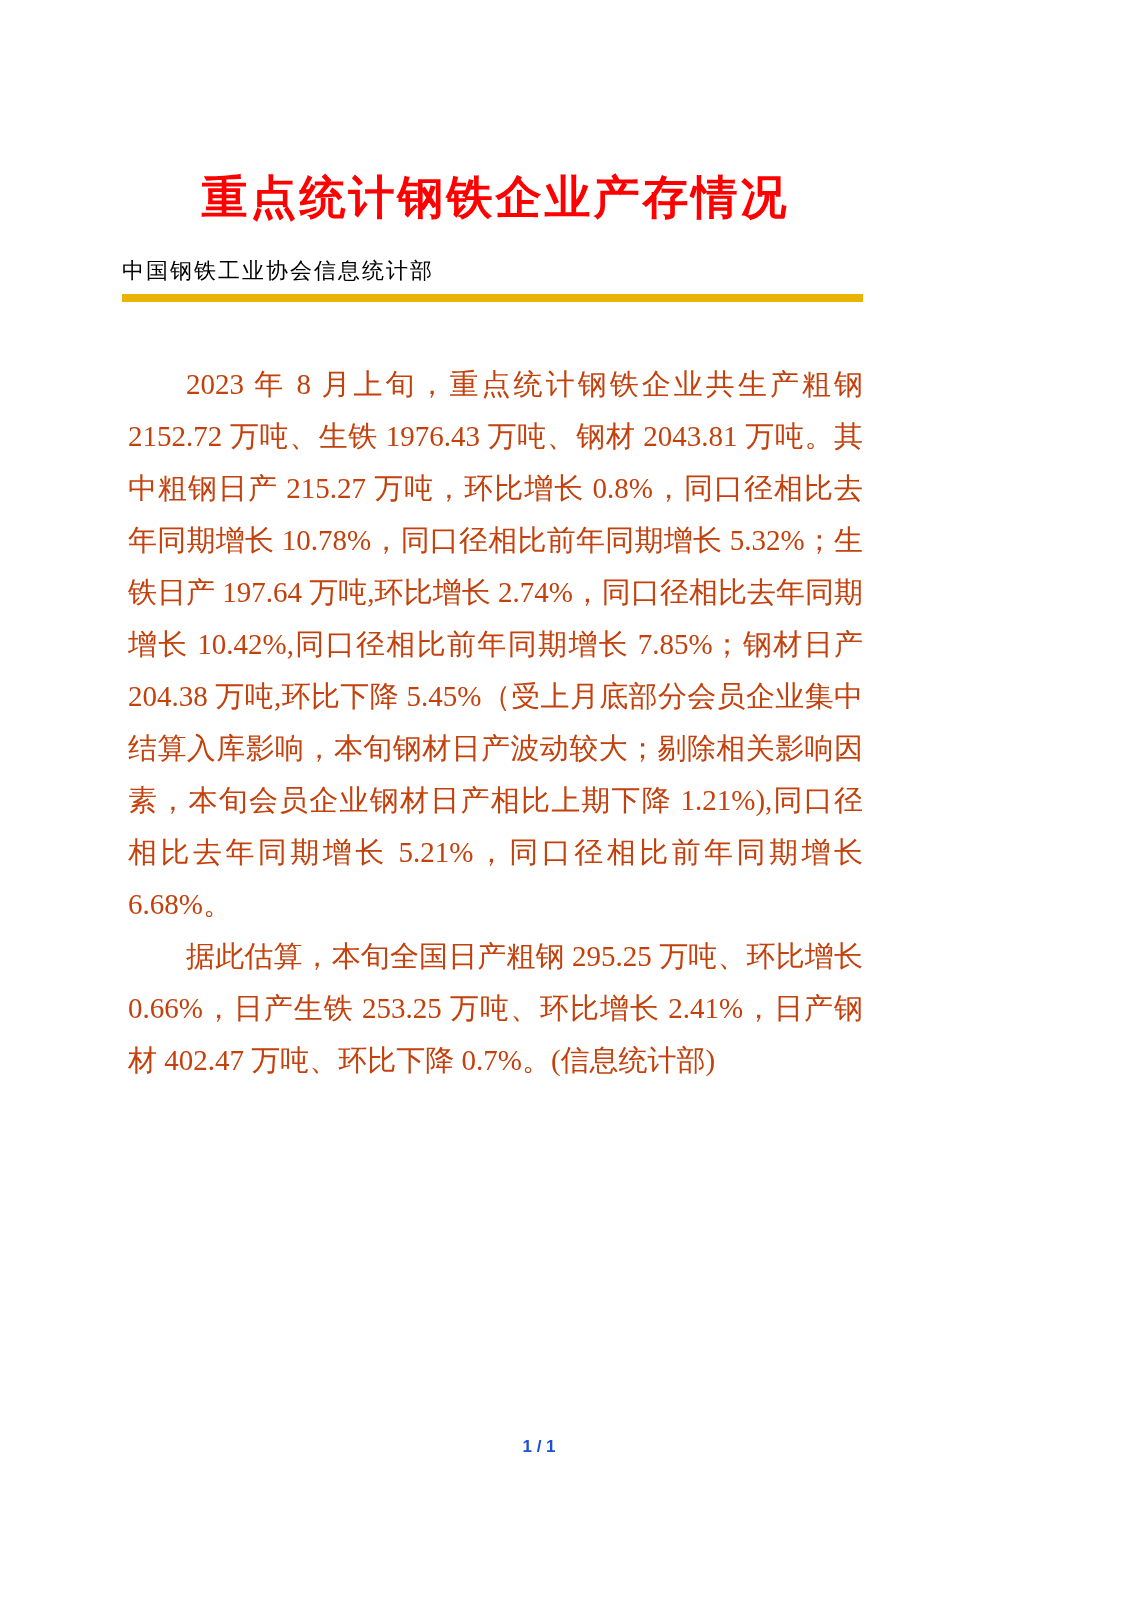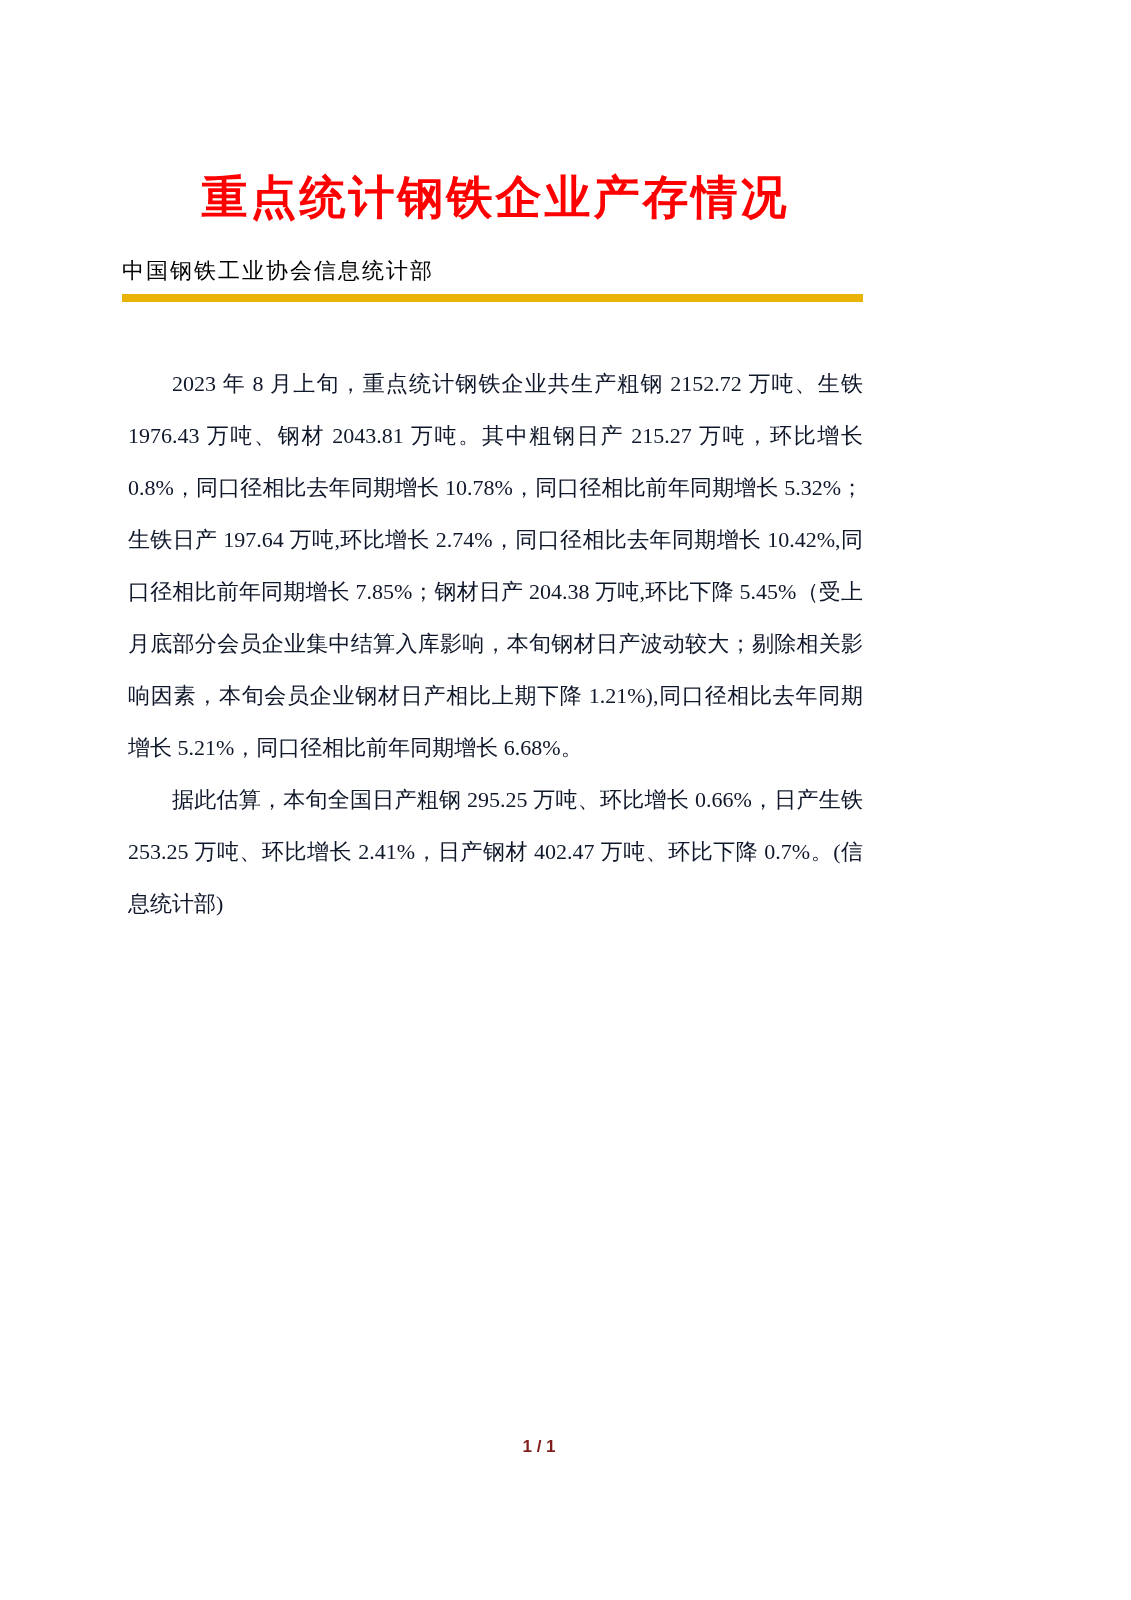--- a/index.html
+++ b/index.html
@@ -51,42 +51,42 @@
     border-bottom: 8px solid #eab308;
   }
   .dept-name {
     font-size: 22px;
     letter-spacing: 2px;
     color: #000000;
     font-style: normal;
   }
   .doc-body {
     margin-top: 56px;
-    font-size: 22px;
+    font-size: 29px;
     line-height: 52px;
     text-align: justify;
-    color: #0f172a;
+    color: #c2410c;
   }
   .doc-body p {
     margin: 0;
     text-indent: 2em;
   }
   .doc-body p.spaced {
     margin-top: 104px;              
   }
   .page-footer {
     position: absolute;
     top: 1437px;
     left: 128px;
     width: 822px;
     text-align: center;
     font-family: "Liberation Sans", sans-serif;
     font-weight: bold;
     font-size: 17px;
-    color: #7f1d1d;
+    color: #1d4ed8;
   }
 </style>
 </head>
 <body>
 
 <div class="page">
   <div class="content">
 
     <h1 class="doc-title">重点统计钢铁企业产存情况</h1>
 

